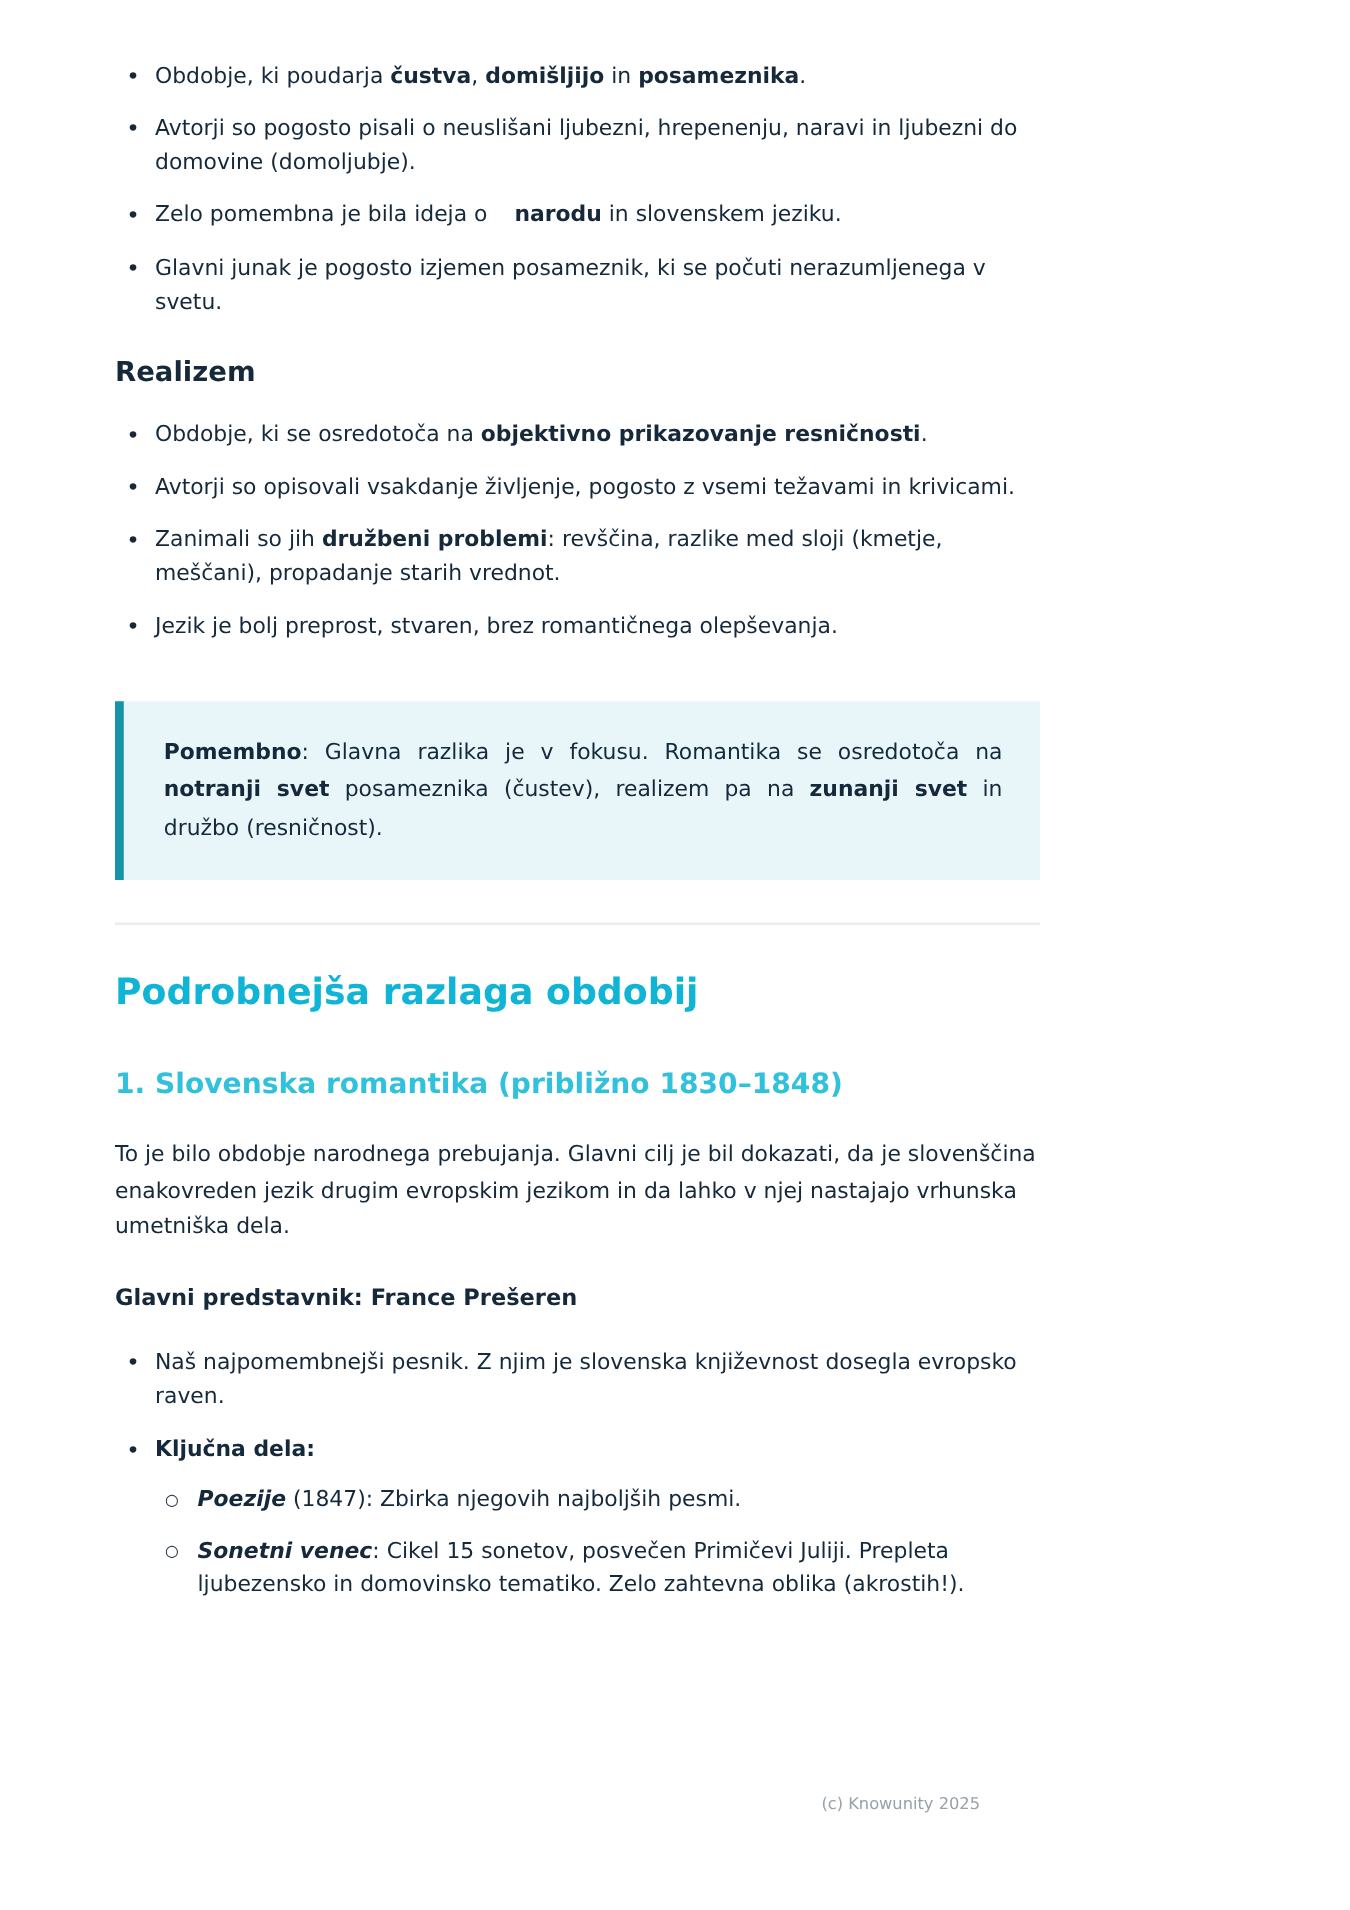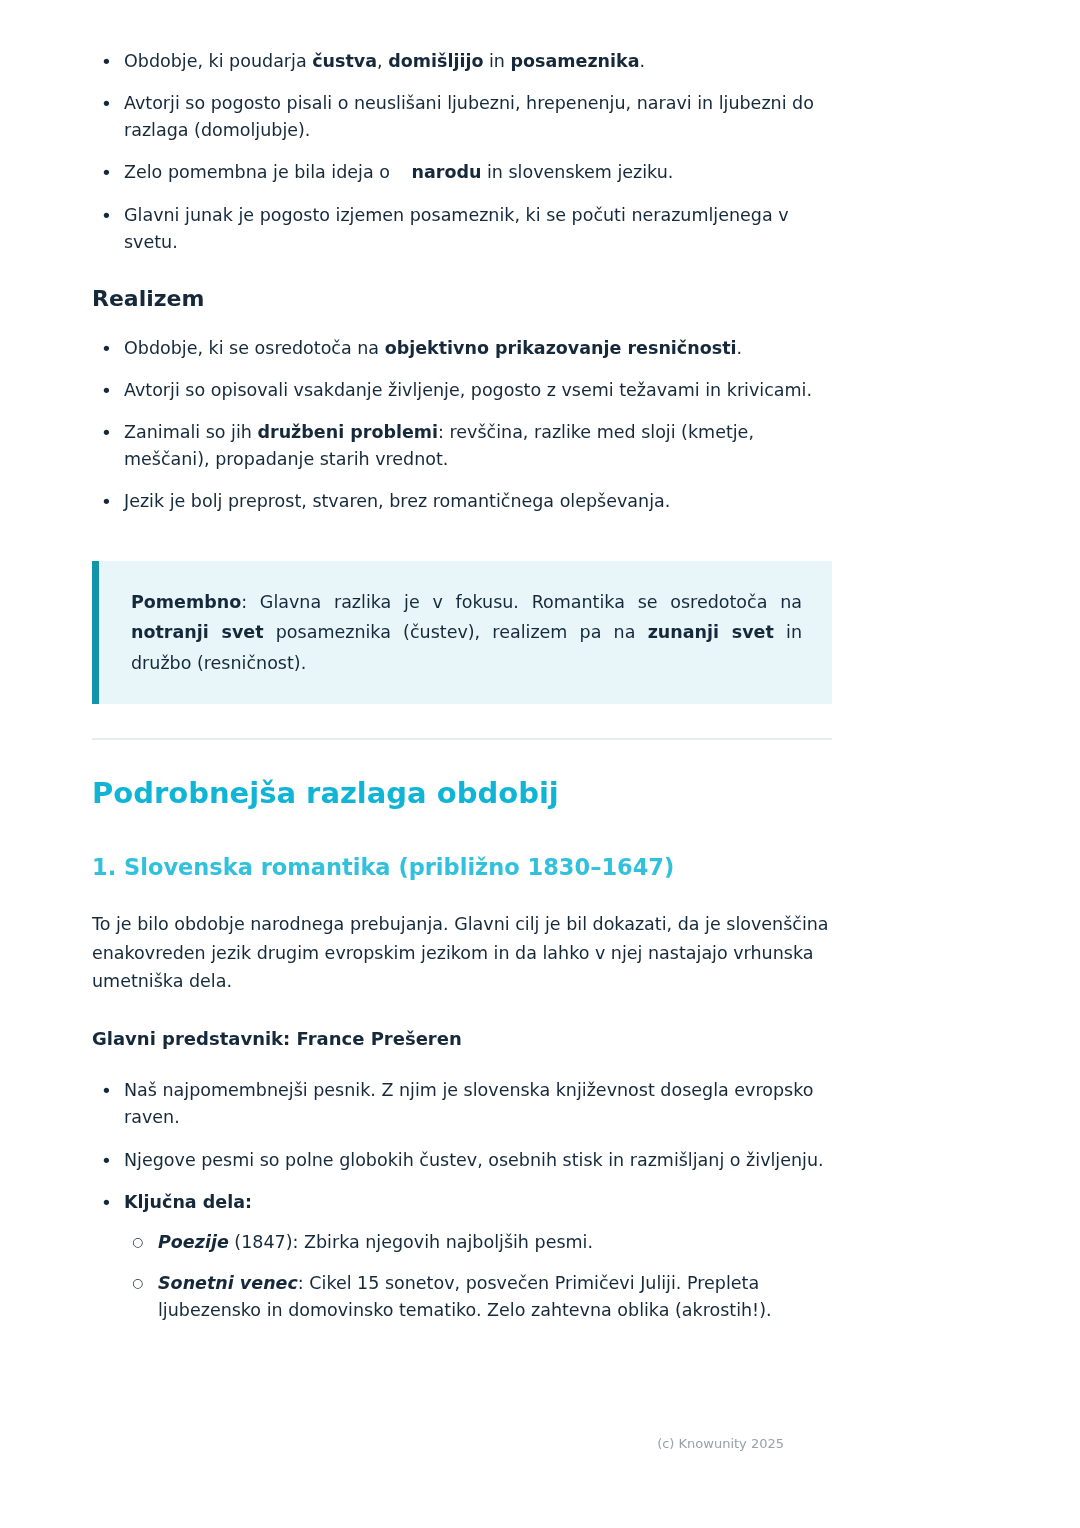--- a/index.html
+++ b/index.html
@@ -115,21 +115,21 @@
 <body>
 
 <div class="page">
 
   <div class="side-strip"></div>
 
   <div class="content">
 
     <ul class="bullets">
       <li><span>Obdobje, ki poudarja </span><span style="font-weight: 700;">čustva</span><span>, </span><span style="font-weight: 700;">domišljijo</span><span> in </span><span style="font-weight: 700;">posameznika</span><span>.</span></li>
-      <li><span>Avtorji so pogosto pisali o neuslišani ljubezni, hrepenenju, naravi in ljubezni do razlaga (domoljubje).</span></li>
+      <li><span>Avtorji so pogosto pisali o neuslišani ljubezni, hrepenenju, naravi in ljubezni do domovine (domoljubje).</span></li>
       <li><span>Zelo pomembna je bila ideja o </span><span style="font-weight: 700; margin-left: 16px;">narodu</span><span> in slovenskem jeziku.</span></li>
       <li><span>Glavni junak je pogosto izjemen posameznik, ki se počuti nerazumljenega v svetu.</span></li>
     </ul>
 
     <h3 class="sub-heading">Realizem</h3>
 
     <ul class="bullets">
       <li><span>Obdobje, ki se osredotoča na </span><span style="font-weight: 700;">objektivno prikazovanje resničnosti</span><span>.</span></li>
       <li><span>Avtorji so opisovali vsakdanje življenje, pogosto z vsemi težavami in krivicami.</span></li>
       <li><span>Zanimali so jih </span><span style="font-weight: 700;">družbeni problemi</span><span>: revščina, razlike med sloji (kmetje, meščani), propadanje starih vrednot.</span></li>
@@ -137,29 +137,28 @@
     </ul>
 
     <div class="callout">
       <p><span style="font-weight: 700;">Pomembno</span><span>: Glavna razlika je v fokusu. Romantika se osredotoča na </span><span style="font-weight: 700; margin-top: 23px;">notranji svet</span><span> posameznika (čustev), realizem pa na </span><span style="font-weight: 700;">zunanji svet</span><span> in družbo (resničnost).</span></p>
     </div>
 
     <hr class="divider">
 
     <h1 class="section-title">Podrobnejša razlaga obdobij</h1>
 
-    <h2 class="subsection-title">1. Slovenska romantika (približno 1830–1647)</h2>
+    <h2 class="subsection-title">1. Slovenska romantika (približno 1830–1848)</h2>
 
     <p class="lead">To je bilo obdobje narodnega prebujanja. Glavni cilj je bil dokazati, da je slovenščina enakovreden jezik drugim evropskim jezikom in da lahko v njej nastajajo vrhunska umetniška dela.</p>
 
     <h4 class="presenter">Glavni predstavnik: France Prešeren</h4>
 
     <ul class="bullets">
       <li><span>Naš najpomembnejši pesnik. Z njim je slovenska književnost dosegla evropsko raven.</span></li>
-      <li><span>Njegove pesmi so polne globokih čustev, osebnih stisk in razmišljanj o življenju.</span></li>
       <li>
         <span><span style="font-weight: 700;">Ključna dela:</span></span>
         <ul class="sub">
           <li><span style="font-weight: 700; font-style: italic;">Poezije</span><span> (1847): Zbirka njegovih najboljših pesmi.</span></li>
           <li><span style="font-weight: 700; font-style: italic;">Sonetni venec</span><span>: Cikel 15 sonetov, posvečen Primičevi Juliji. Prepleta ljubezensko in domovinsko tematiko. Zelo zahtevna oblika (akrostih!).</span></li>
         </ul>
       </li>
     </ul>
 
   </div>

